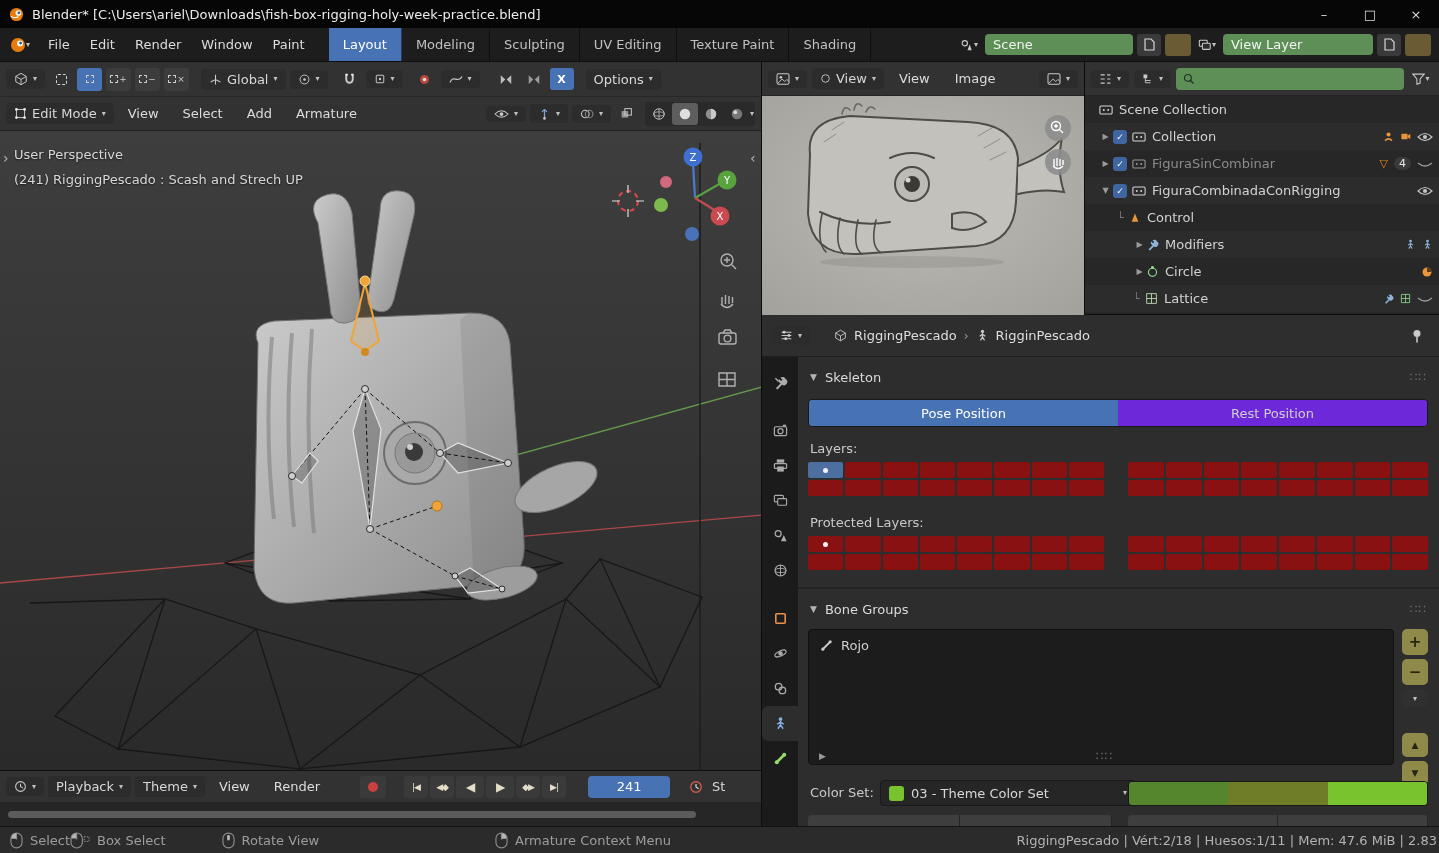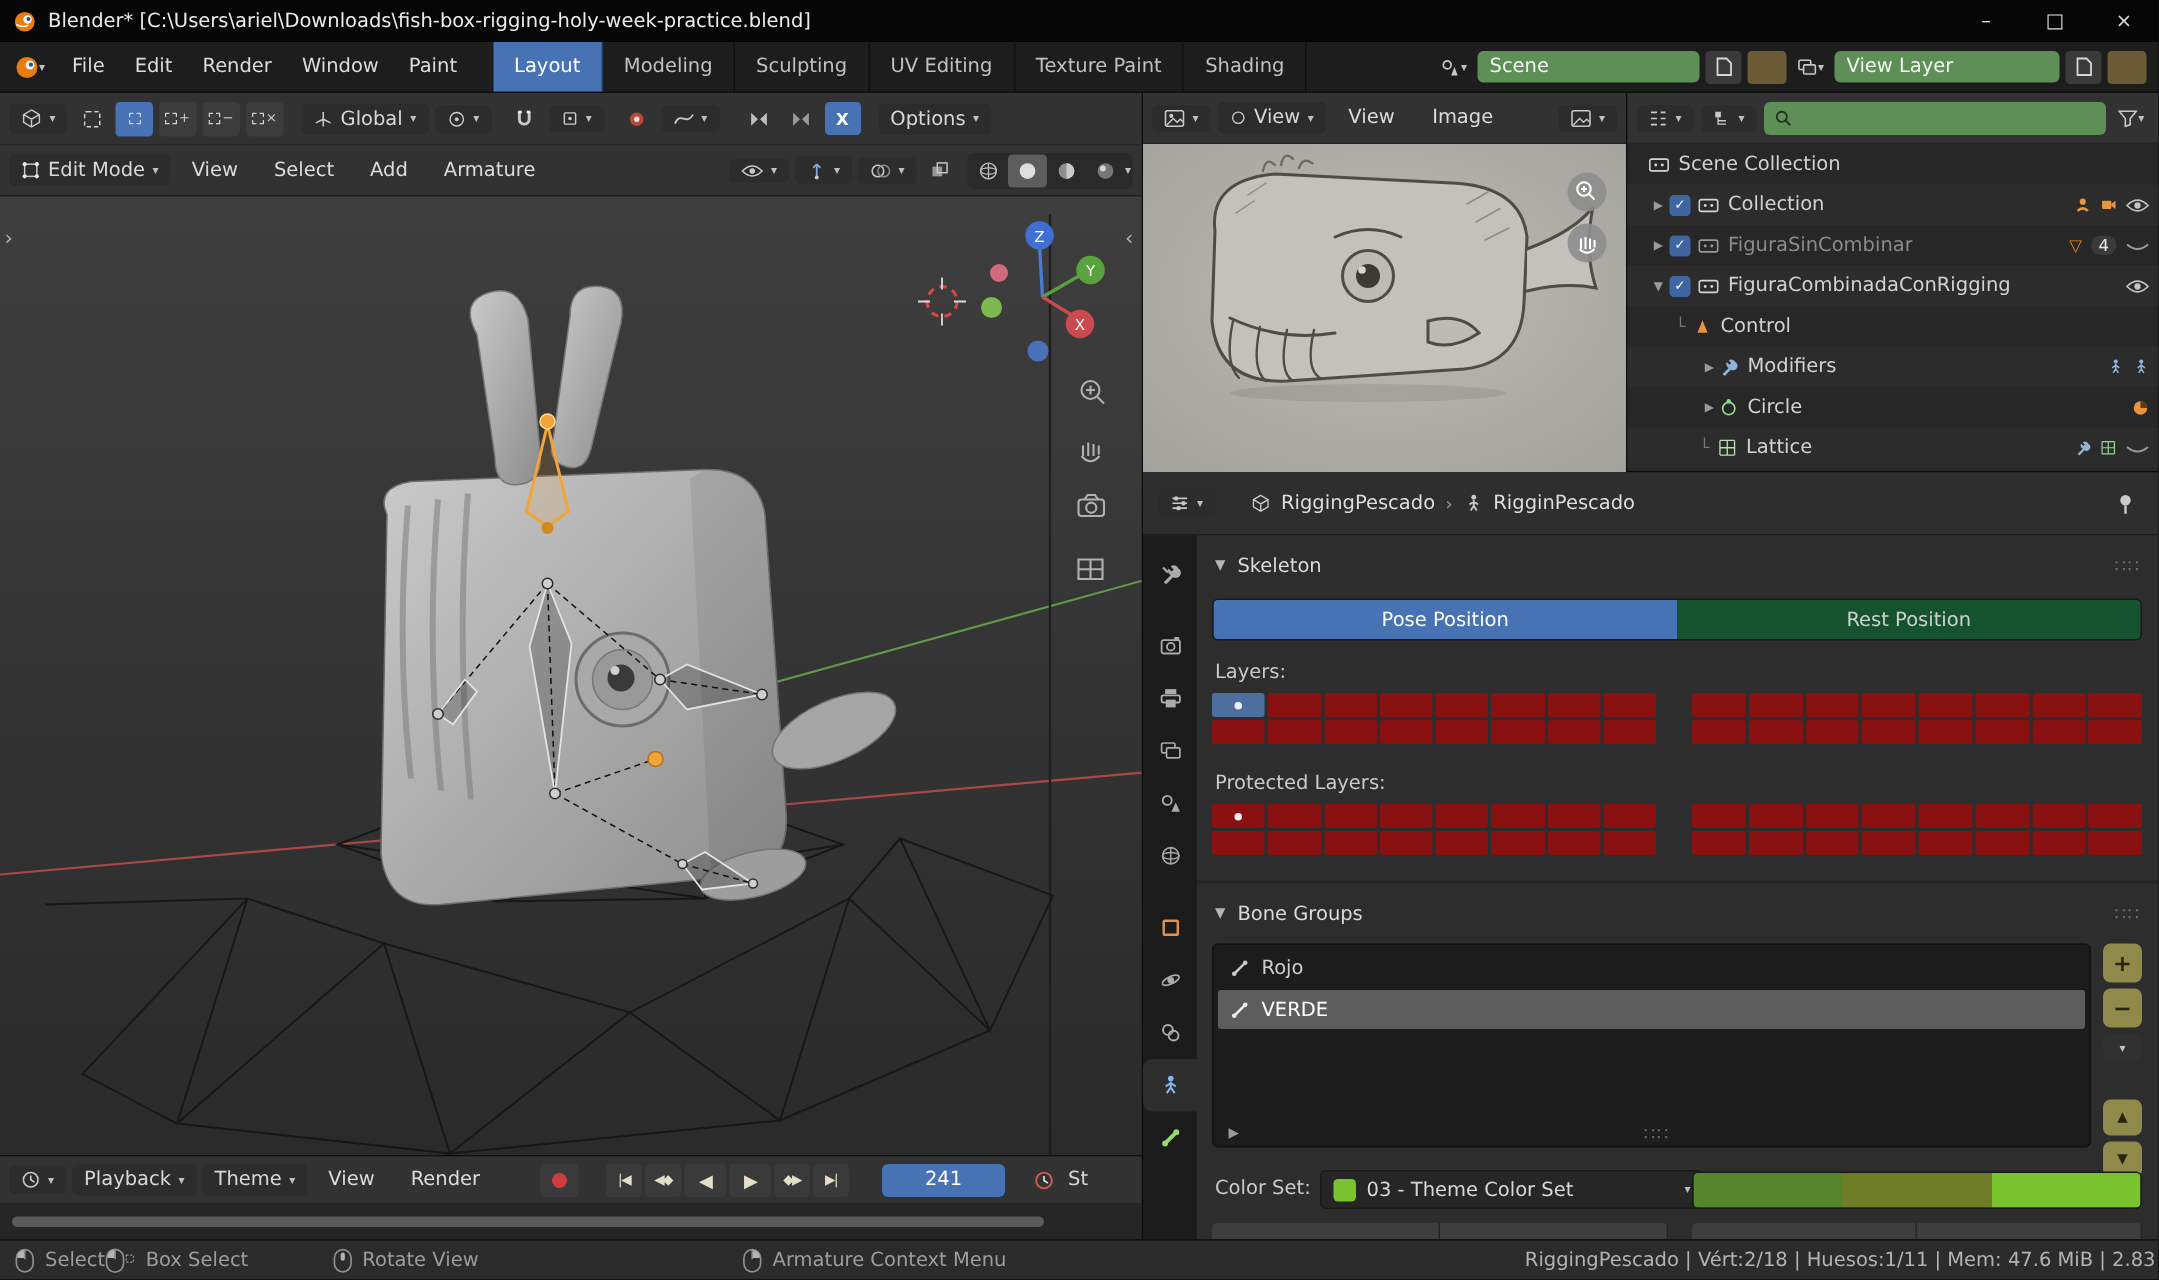--- a/index.html
+++ b/index.html
@@ -78,21 +78,21 @@
 .crumb .car2{color:#9a9a9a;font-size:12px}
 .pr-tabs{position:absolute;left:0;top:42px;width:36px;bottom:0;background:#1b1b1b;display:flex;flex-direction:column;padding-top:8px}
 .ptab{height:35px;display:flex;align-items:center;justify-content:center}
 .ptab.active{background:#2d2d2d;border-radius:6px 0 0 6px}
 .tab-gap{height:13px}
 .pr-body{position:absolute;left:36px;top:42px;right:0;bottom:0;background:#2d2d2d;overflow:hidden}
 .panel-hdr{position:absolute;left:0;width:100%;display:flex;align-items:center;gap:8px;padding:0 12px;color:#dadada;height:28px}
 .tri{font-size:9px;color:#b5b5b5}
 .grip{margin-left:auto;color:#6f6f6f;font-size:12px;letter-spacing:1px}
 .seg{position:absolute;left:10px;width:620px;height:28px;display:flex;border-radius:4px;overflow:hidden;border:1px solid #191919}
-.seg-btn{flex:1;display:flex;align-items:center;justify-content:center;color:#d0d0d0;background:#14532d}
+.seg-btn{flex:1;display:flex;align-items:center;justify-content:center;color:#d0d0d0;background:#6d28d9}
 .seg-btn.active{background:var(--blue,#4772b3);color:#fff}
 .lbl-row{position:absolute;left:12px;color:#cacaca}
 .layer-grid{position:absolute;display:grid;grid-template-columns:repeat(8,1fr);grid-auto-rows:16px;gap:2px;width:296px}
 .layer-cell{background:var(--red,#8a1112);border-radius:2px;position:relative}
 .layer-cell.active-cell{background:#4d6f9f}
 .cell-dot{position:absolute;left:50%;top:50%;width:5px;height:5px;margin:-2.5px 0 0 -2.5px;border-radius:50%;background:#eef2f7}
 .sep{position:absolute;left:0;width:100%;height:2px;background:#242424}
 .bg-list{position:absolute;background:#1c1c1c;border:1px solid #111;border-radius:4px}
 .bg-row{display:flex;align-items:center;gap:8px;height:26px;padding:0 8px;margin:2px 3px 0;border-radius:2px;color:#d0d0d0}
 .bg-row.selected{background:var(--selected_row,#5c5c5c);color:#fff}
@@ -430,20 +430,24 @@
               <circle cx="727.5" cy="207.5" r="3.4"></circle>
               <path d="M723 202 l2-3 h5 l2 3"></path>
             </g>
           <g>
               <path d="M719 242 h16 v13 h-16 z M719 248.5 h16 M727 242 v13"></path>
             </g>
         </g>
         <text x="750" y="32" font-size="14" fill="#b5b5b5">‹</text>
         <text x="3" y="32" font-size="14" fill="#b5b5b5">›</text>
       </svg>
+      <div class="vp-overlay-text">
+        <div>User Perspective</div>
+        <div>(241) RiggingPescado : Scash and Strech UP</div>
+      </div>
     </div>
   </div>
 
   <div class="timeline">
     <div class="tl-header">
       <span class="field">
         <svg width="13" height="13" viewBox="0 0 16 16">
             <circle cx="8" cy="8" r="6" fill="none" stroke="#c9c9c9" stroke-width="1.3"></circle>
             <path d="M8 4.5 V8 L11 10" stroke="#c9c9c9" stroke-width="1.3" fill="none"></path>
           </svg>
@@ -914,28 +918,20 @@
       </div>
       <div class="bg-list" style="top:272px;left:10px;width:586px;height:136px">
         <div class="bg-row">
           <svg width="13" height="13" viewBox="0 0 16 16">
               <path d="M4 12 L12 4" stroke="#c9c9c9" stroke-width="2.2" stroke-linecap="round"></path>
               <circle cx="3.5" cy="12.5" r="1.9" fill="#c9c9c9"></circle>
               <circle cx="12.5" cy="3.5" r="1.9" fill="#c9c9c9"></circle>
             </svg>
           <span>Rojo</span>
         </div>
-        <div class="bg-row selected">
-          <svg width="13" height="13" viewBox="0 0 16 16">
-              <path d="M4 12 L12 4" stroke="#eee" stroke-width="2.2" stroke-linecap="round"></path>
-              <circle cx="3.5" cy="12.5" r="1.9" fill="#eee"></circle>
-              <circle cx="12.5" cy="3.5" r="1.9" fill="#eee"></circle>
-            </svg>
-          <span>VERDE</span>
-        </div>
         <div class="list-foot">
           <span>▶</span>
           <span class="grip">∷∷</span>
         </div>
       </div>
       <div class="side-col" style="top:272px;left:604px">
         <span class="side-btn">+</span>
         <span class="side-btn">−</span>
         <span class="side-btn dark">▾</span>
         <span style="height:18px"></span>

